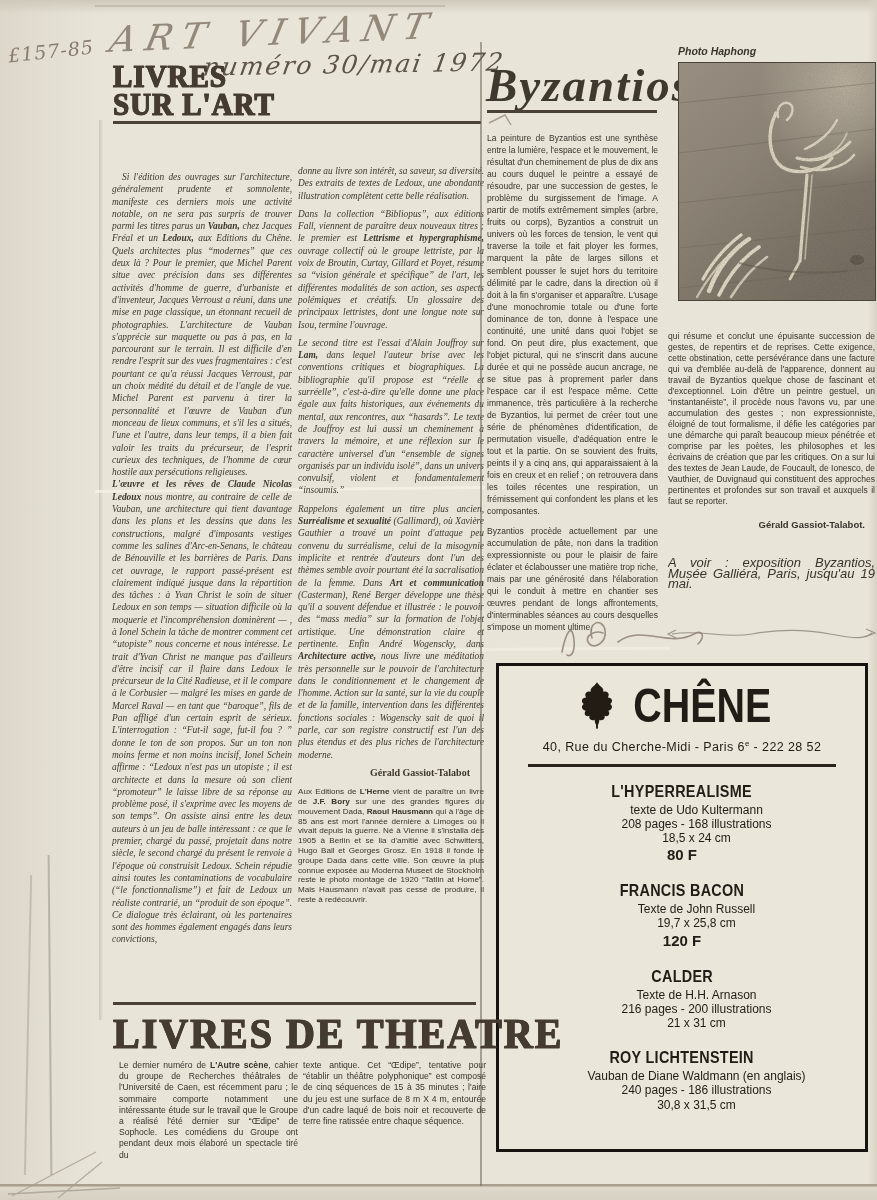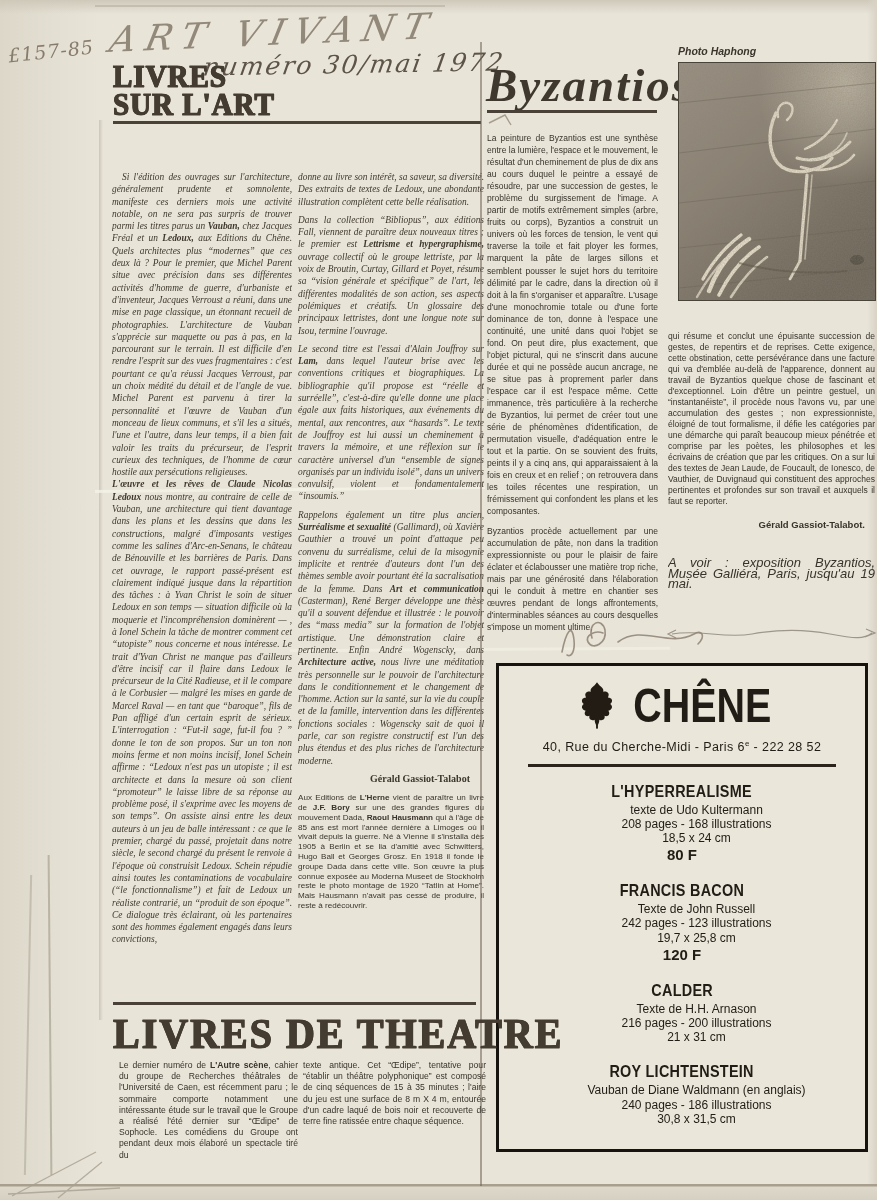--- a/index.html
+++ b/index.html
@@ -35,21 +35,21 @@
   .la-head{position:absolute;left:113px;top:62px;font-size:29px;line-height:26px;letter-spacing:1px;transform:scaleY(1.08);transform-origin:top left;}
   .la-rule{position:absolute;left:113px;top:121px;width:368px;height:2.5px;background:#4a4238;}
   .lt-rule{position:absolute;left:113px;top:1002px;width:363px;height:2.5px;background:#4a4238;}
   .lt-head{position:absolute;left:113px;top:1010px;font-size:40px;letter-spacing:2px;transform:scaleY(1.04);transform-origin:top left;}
   
   .serif-col{position:absolute;text-align:justify;font-family:"Liberation Serif",serif;
      font-size:9.4px;line-height:12.3px;color:#3e372d;overflow:hidden;}
   .serif-col p{margin:0 0 6px 0;font-style:italic;}
   .serif-col p.nogap{margin-bottom:0;}
   .la-col1{left:112px;top:171px;width:180px;height:832px;}
-  .la-col2{left:298px;top:171px;width:186px;height:840px;}
+  .la-col2{left:298px;top:165px;width:186px;height:840px;}
   .indent{text-indent:10px;}
   .sig-serif{font-weight:bold;text-align:right;padding-right:14px;font-size:10px;margin:4px 0 8px 0;}
   .herne{font-family:"Liberation Sans",sans-serif;font-size:8.1px;line-height:9.8px;color:#3a342c;text-align:justify;}
   
   .byz-title{position:absolute;left:486px;top:58px;font-family:"Liberation Serif",serif;
      font-style:italic;font-weight:bold;font-size:47px;letter-spacing:2px;color:#3f382e;}
   .byz-rule{position:absolute;left:487px;top:110px;width:170px;height:2.5px;background:#4a4238;}
   .byz-tick{position:absolute;left:487px;top:112px;}
   .sans-col{position:absolute;text-align:justify;font-family:"Liberation Sans",sans-serif;
      font-size:8.5px;line-height:12.05px;color:#38332b;overflow:hidden;}
@@ -217,21 +217,20 @@
     <div class="book">
       <div class="book-title">L'HYPERREALISME</div>
       <div class="book-line">texte de Udo Kultermann</div>
       <div class="book-line">208 pages - 168 illustrations</div>
       <div class="book-line">18,5 x 24 cm</div>
       <div class="book-price">80 F</div>
     </div>
     <div class="book">
       <div class="book-title">FRANCIS BACON</div>
       <div class="book-line">Texte de John Russell</div>
-      <div class="book-line">242 pages - 123 illustrations</div>
       <div class="book-line">19,7 x 25,8 cm</div>
       <div class="book-price">120 F</div>
     </div>
     <div class="book">
       <div class="book-title">CALDER</div>
       <div class="book-line">Texte de H.H. Arnason</div>
       <div class="book-line">216 pages - 200 illustrations</div>
       <div class="book-line">21 x 31 cm</div>
     </div>
     <div class="book">

